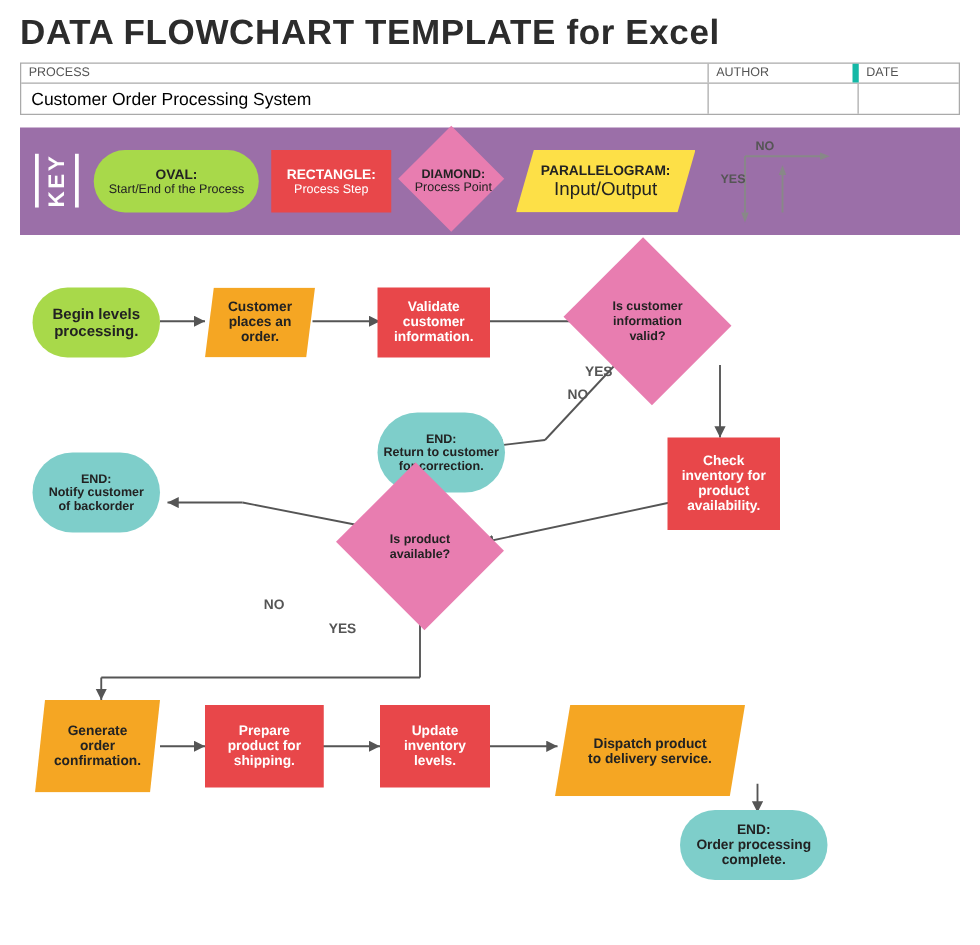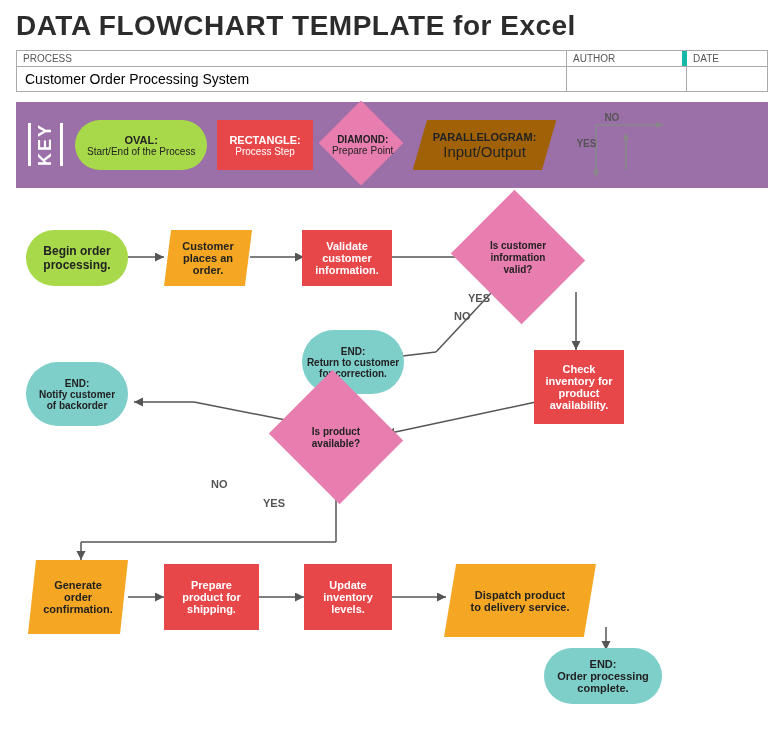--- a/index.html
+++ b/index.html
@@ -26,21 +26,21 @@
     .key-item { display: flex; flex-direction: column; align-items: center; }
 
     
     .shape-oval { background: #a8d94a; border-radius: 50px; padding: 8px 12px; text-align: center; font-size: 11px; font-weight: 700; color: #222; min-width: 80px; min-height: 50px; display: flex; align-items: center; justify-content: flex-start; }
     
     .shape-rect { background: #e8474a; padding: 8px 12px; text-align: center; font-size: 11px; font-weight: 700; color: #fff; min-width: 80px; min-height: 50px; display: flex; align-items: center; justify-content: center; }
     
     .shape-diamond-key { width: 60px; height: 60px; background: #e87db0; transform: rotate(45deg); display: flex; align-items: center; justify-content: center; }
     .diamond-key-wrapper { width: 80px; height: 70px; display: flex; align-items: center; justify-content: center; }
     
-    .shape-para { background: #a16207; padding: 8px 20px; text-align: center; font-size: 11px; font-weight: 700; color: #222; min-width: 80px; min-height: 50px; display: flex; align-items: center; justify-content: center; clip-path: polygon(10% 0%, 100% 0%, 90% 100%, 0% 100%); }
+    .shape-para { background: #fde047; padding: 8px 20px; text-align: center; font-size: 11px; font-weight: 700; color: #222; min-width: 80px; min-height: 50px; display: flex; align-items: center; justify-content: center; clip-path: polygon(10% 0%, 100% 0%, 90% 100%, 0% 100%); }
 
     
     .flowchart { position: relative; width: 752px; height: 490px; margin: 0 auto; }
 
     
     .fc-node { position: absolute; display: flex; align-items: center; justify-content: center; text-align: center; font-weight: 700; }
 
     .oval-node { border-radius: 40px; background: #a8d94a; color: #222; font-size: 12px; }
     .rect-node { background: #e8474a; color: #fff; font-size: 12px; }
     .diamond-node { background: transparent; }
@@ -99,21 +99,21 @@
         </div>
       </div>
 
       <div class="key-item">
         <div class="diamond-key-wrapper">
           <div style="position:relative;width:64px;height:64px;">
             <div class="shape-diamond-key"></div>
             <div style="position:absolute;top:0;left:0;width:64px;height:64px;display:flex;align-items:center;justify-content:center;z-index:2;">
               <div style="font-size:10px;font-weight:700;color:#222;text-align:center;">
                 <div>DIAMOND:</div>
-                <div style="font-weight:400;">Prepare Point</div>
+                <div style="font-weight:400;">Process Point</div>
               </div>
             </div>
           </div>
         </div>
       </div>
 
       <div class="key-item">
         <div class="shape-para">
           <div>
             <div style="font-size:11px;font-weight:900;">PARALLELOGRAM:</div>
@@ -176,21 +176,21 @@
 
       <line x1="590" y1="425" x2="590" y2="448" stroke="#555" stroke-width="1.5" marker-end="url(#ah)"></line>
     </svg>
 
     <div class="arrow-label" style="left:452px;top:90px;">YES</div>
     <div class="arrow-label" style="left:438px;top:108px;">NO</div>
     <div class="arrow-label" style="left:195px;top:276px;">NO</div>
     <div class="arrow-label" style="left:247px;top:295px;">YES</div>
 
     <div class="fc-node oval-node" style="left:10px;top:28px;width:102px;height:56px;font-size:12px;">
-      <span style="white-space:pre-line;">Begin order
+      <span style="white-space:pre-line;">Begin levels
 processing.</span>
     </div>
 
     <div class="fc-node para-node" style="left:148px;top:28px;width:88px;height:56px;font-size:11px;">
       <span style="white-space:pre-line;">Customer
 places an
 order.</span>
     </div>
 
     <div class="fc-node rect-node" style="left:286px;top:28px;width:90px;height:56px;font-size:11px;">

